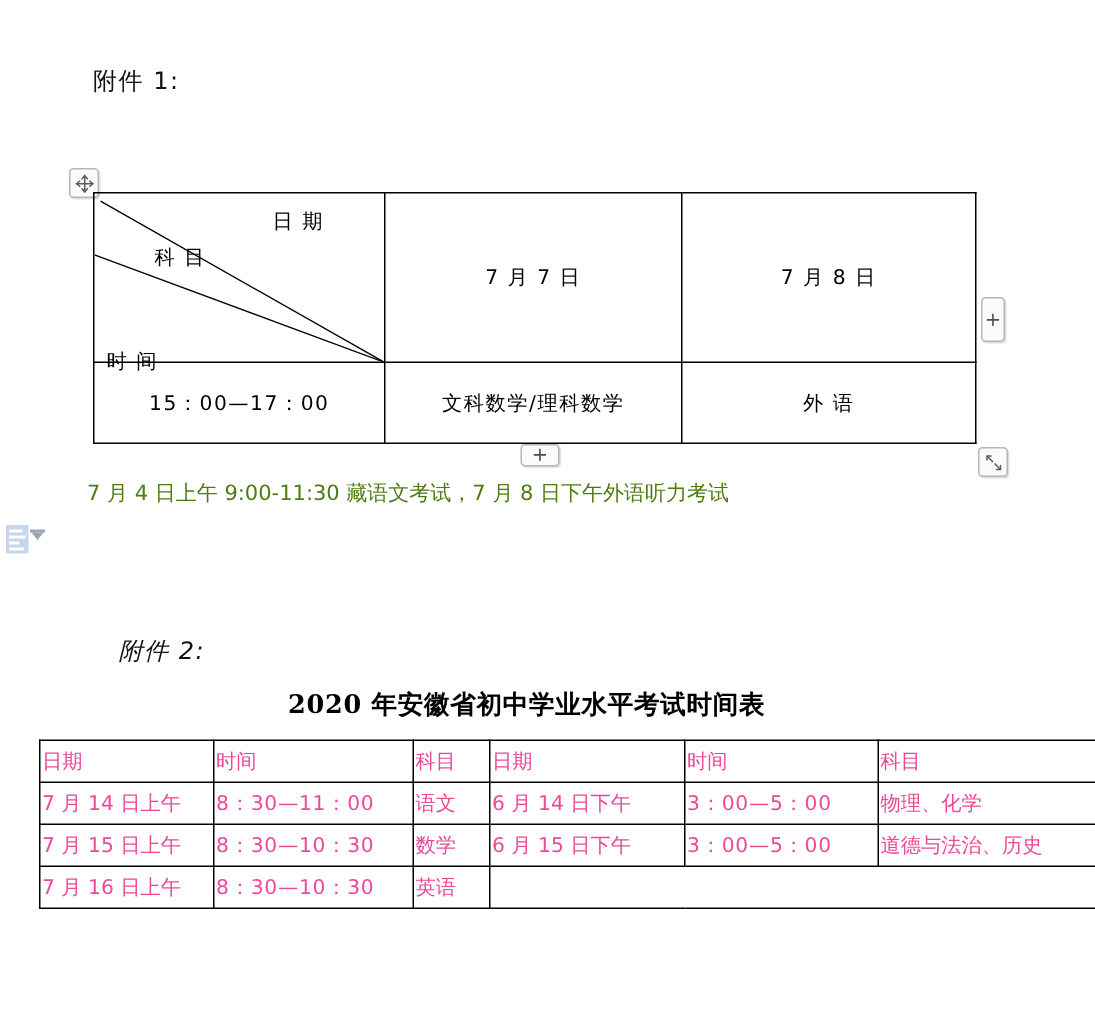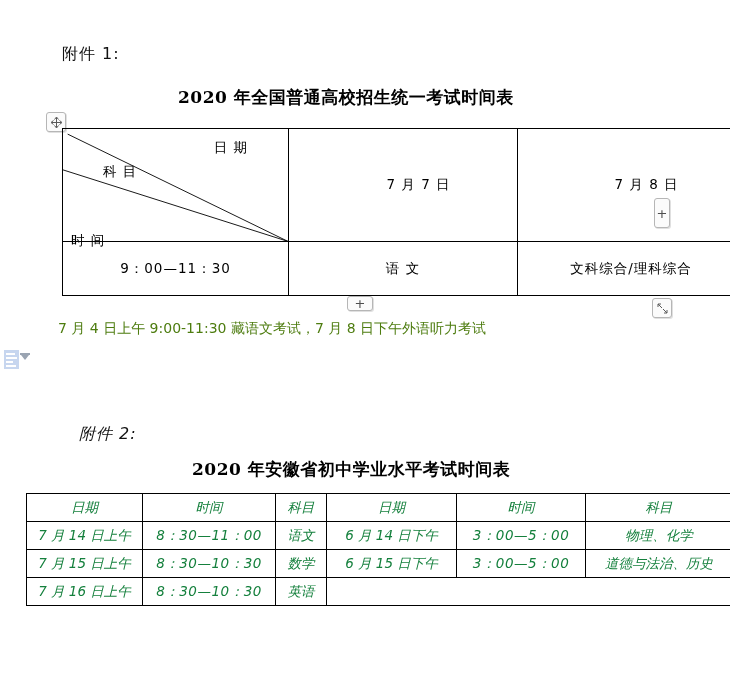--- a/index.html
+++ b/index.html
@@ -65,21 +65,21 @@
     text-align: center;
     vertical-align: middle;
     font-family: "DejaVu Sans", "Liberation Sans", sans-serif;
     font-size: 13.5px;
     letter-spacing: 1px;
     color: #000;
   }
   .t1 .col-a { width: 193px; }
   .t1 .col-b { width: 195px; }
   .t1 .col-c { width: 193px; }
-  .t1 .hdr-row td { height: 88px; padding-left: 32px; }
+  .t1 .hdr-row td { height: 88px; }
   .t1 .body-row td { height: 40px; }
 
   .corner-cell {
     position: relative;
     padding: 0;
   }
   .corner-cell svg {
     position: absolute;
     left: 0; top: 0;
     width: 100%;
@@ -109,28 +109,26 @@
     top: 493px;
     width: 688px;
   }
   table.t2 {
     border-collapse: collapse;
     width: 688px;
     table-layout: fixed;
   }
   table.t2 td {
     border: 1px solid #000;
-    text-align: center;
     vertical-align: middle;
     height: 25px;
     font-family: "DejaVu Sans", "Liberation Sans", sans-serif;
     font-size: 13.5px;
-    color: #15803d;
+    color: #ec4899;
     white-space: nowrap;
-    font-style: italic;
   }
   .t2 .c1 { width: 113px; }
   .t2 .c2 { width: 130px; }
   .t2 .c3 { width: 48px; }
   .t2 .c4 { width: 127px; }
   .t2 .c5 { width: 126px; }
   .t2 .c6 { width: 144px; }
   .t2 td.blank { border-left: 1px solid #000; }
 
   
@@ -208,21 +206,20 @@
     background: #9aa4b2;
   }
 </style>
 </head>
 <body>
 
 <div class="page">
 
   <div class="label-attach" style="left:62px; top:44px;">附件 1:</div>
 
-  <div class="doc-title" style="left:178px; top:86px;">2020 年全国普通高校招生统一考试时间表</div>
 
   <div class="handle h-move">
     <span>
       <svg width="13" height="13" viewBox="0 0 13 13">
         <g stroke="#5a5a5a" stroke-width="1" fill="none">
           <line x1="6.5" y1="1.5" x2="6.5" y2="11.5"></line>
           <line x1="1.5" y1="6.5" x2="11.5" y2="6.5"></line>
           <polyline points="4.5,3.5 6.5,1 8.5,3.5"></polyline>
           <polyline points="4.5,9.5 6.5,12 8.5,9.5"></polyline>
           <polyline points="3.5,4.5 1,6.5 3.5,8.5"></polyline>
@@ -242,23 +239,23 @@
             <line x1="0" y1="32" x2="193" y2="88" stroke="#000" stroke-width="0.9" vector-effect="non-scaling-stroke"></line>
           </svg>
           <span class="c-lbl c-date">日 期</span>
           <span class="c-lbl c-subject">科 目</span>
           <span class="c-lbl c-time">时 间</span>
         </td>
         <td class="col-b">7 月 7 日</td>
         <td class="col-c">7 月 8 日</td>
       </tr>
       <tr class="body-row">
-        <td class="col-a mono-time">9：00—11：30</td>
-        <td class="col-b">语  文</td>
-        <td class="col-c">文科综合/理科综合</td>
+        <td class="col-a mono-time">15：00—17：00</td>
+        <td class="col-b">文科数学/理科数学</td>
+        <td class="col-c">外  语</td>
       </tr>
     </tbody>
       </table>
   </div>
 
   <div class="handle h-addcol">
     <span class="plus-glyph">+</span>
   </div>
 
   <div class="handle h-addrow">

